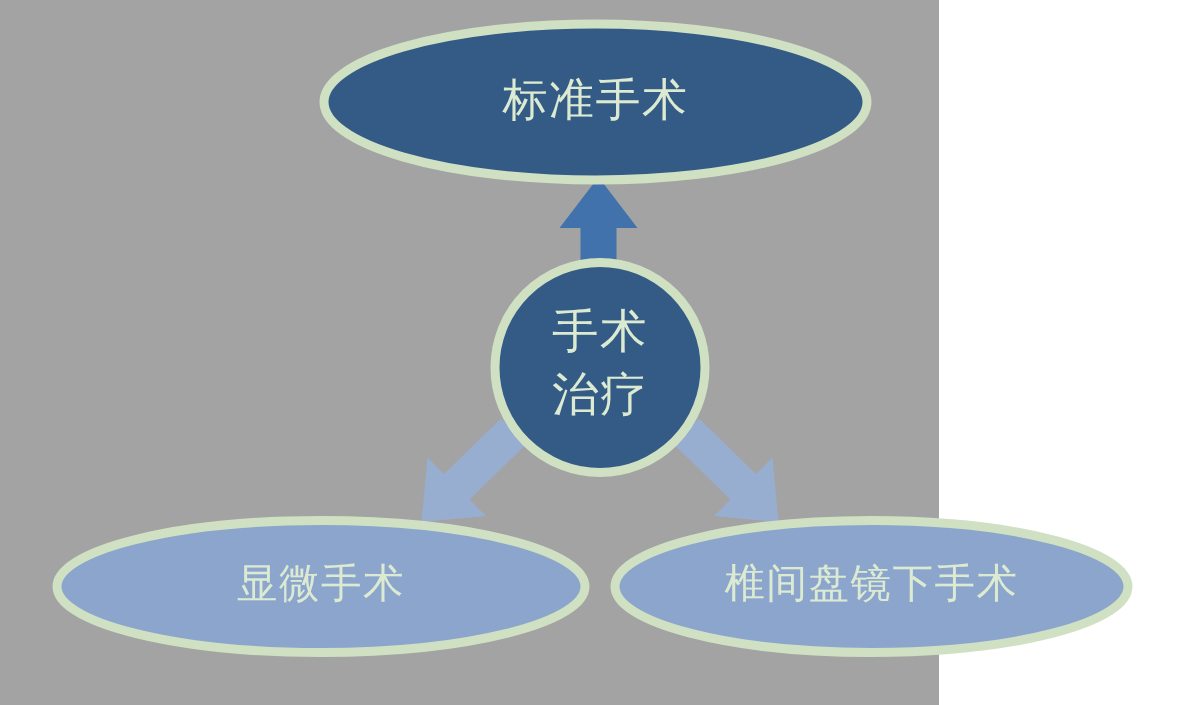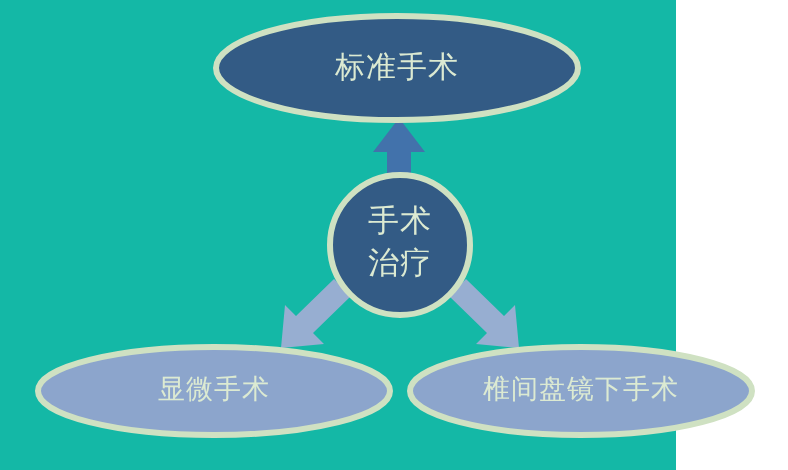--- a/index.html
+++ b/index.html
@@ -8,23 +8,23 @@
     background: #ffffff;
   }
   body {
     width: 788px;
     height: 470px;
     font-family: "Liberation Sans", "DejaVu Sans", sans-serif;
     overflow: hidden;
   }
   #diagram-root {
     position: relative;
-    width: 676px;
+    width: 626px;
     height: 470px;
-    background: #14b8a6;
+    background: #a3a3a3;
   }
   #diagram-svg {
     position: absolute;
     left: 0;
     top: 0;
     width: 788px;
     height: 470px;
     display: block;
   }
   .node-label {

